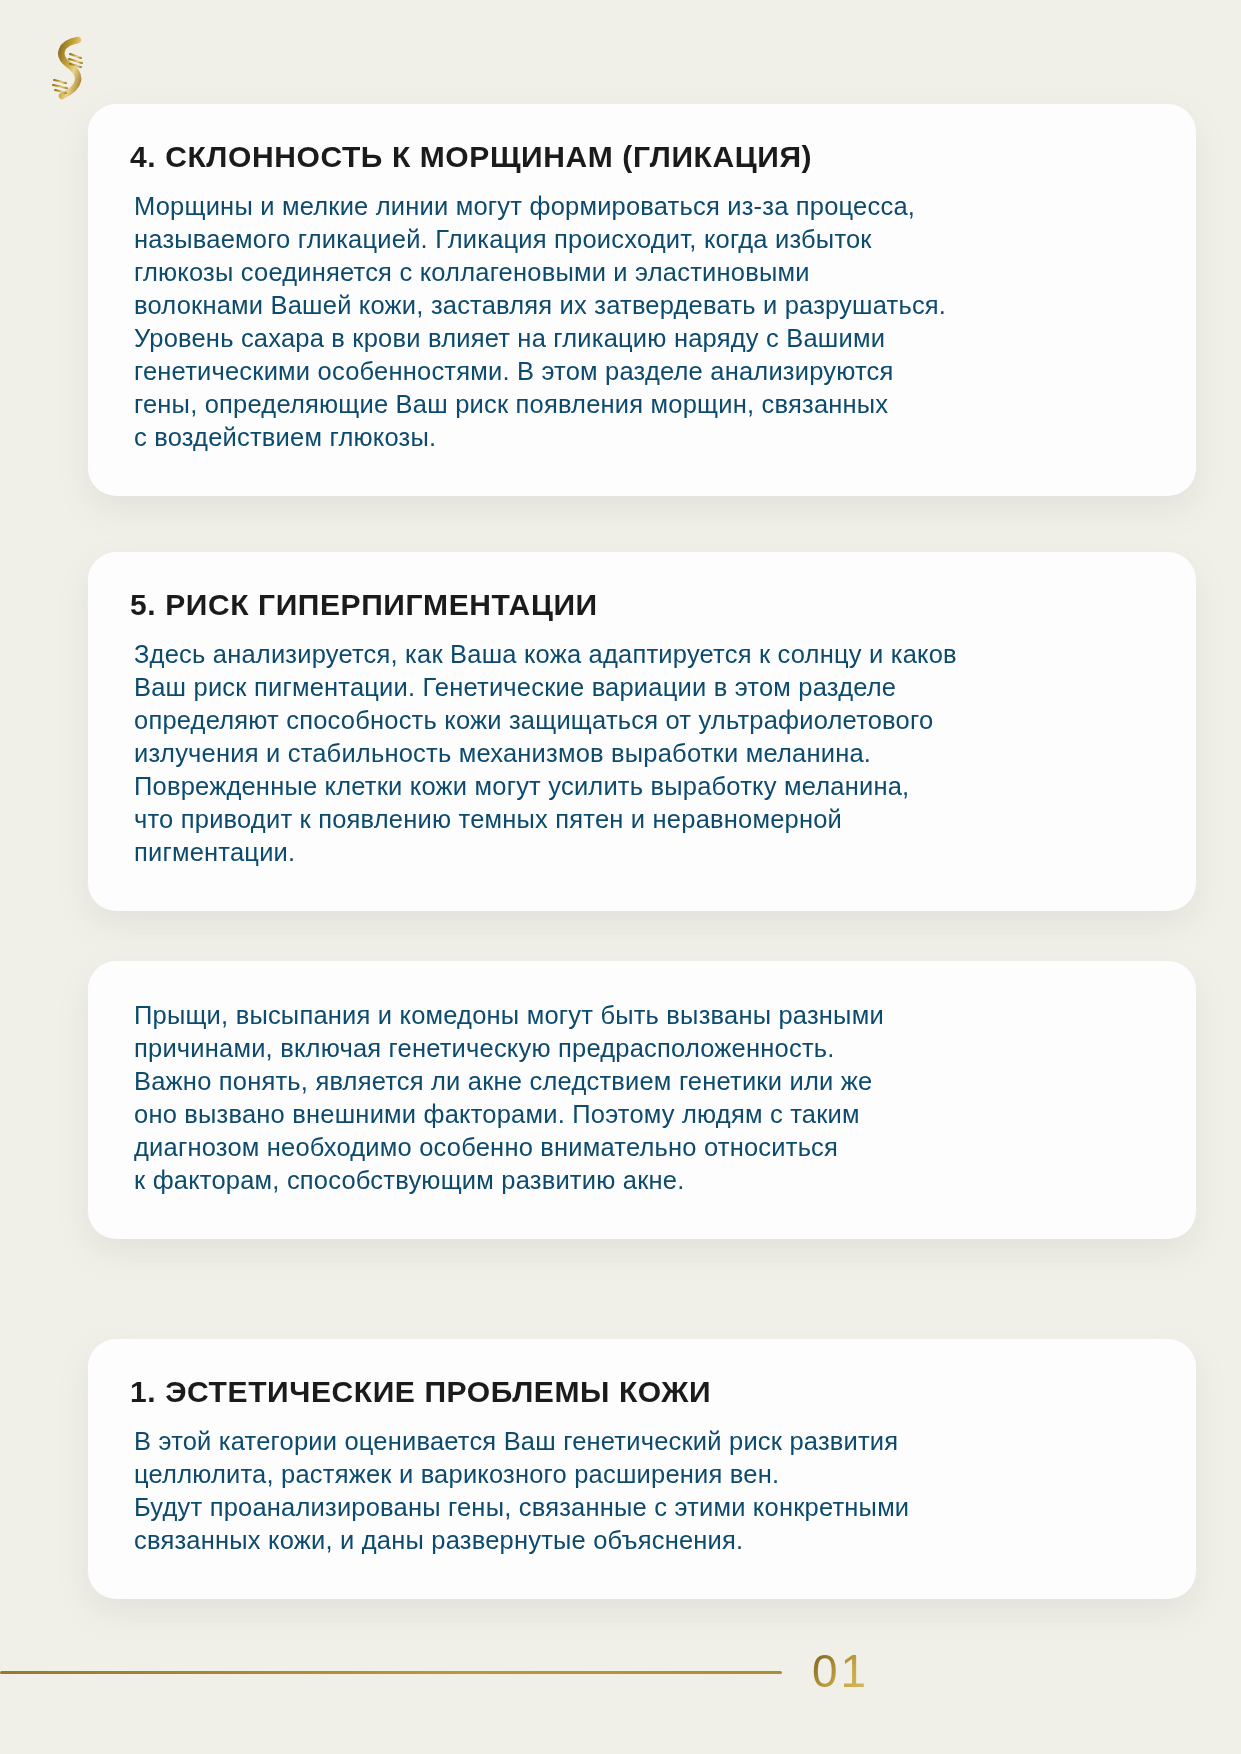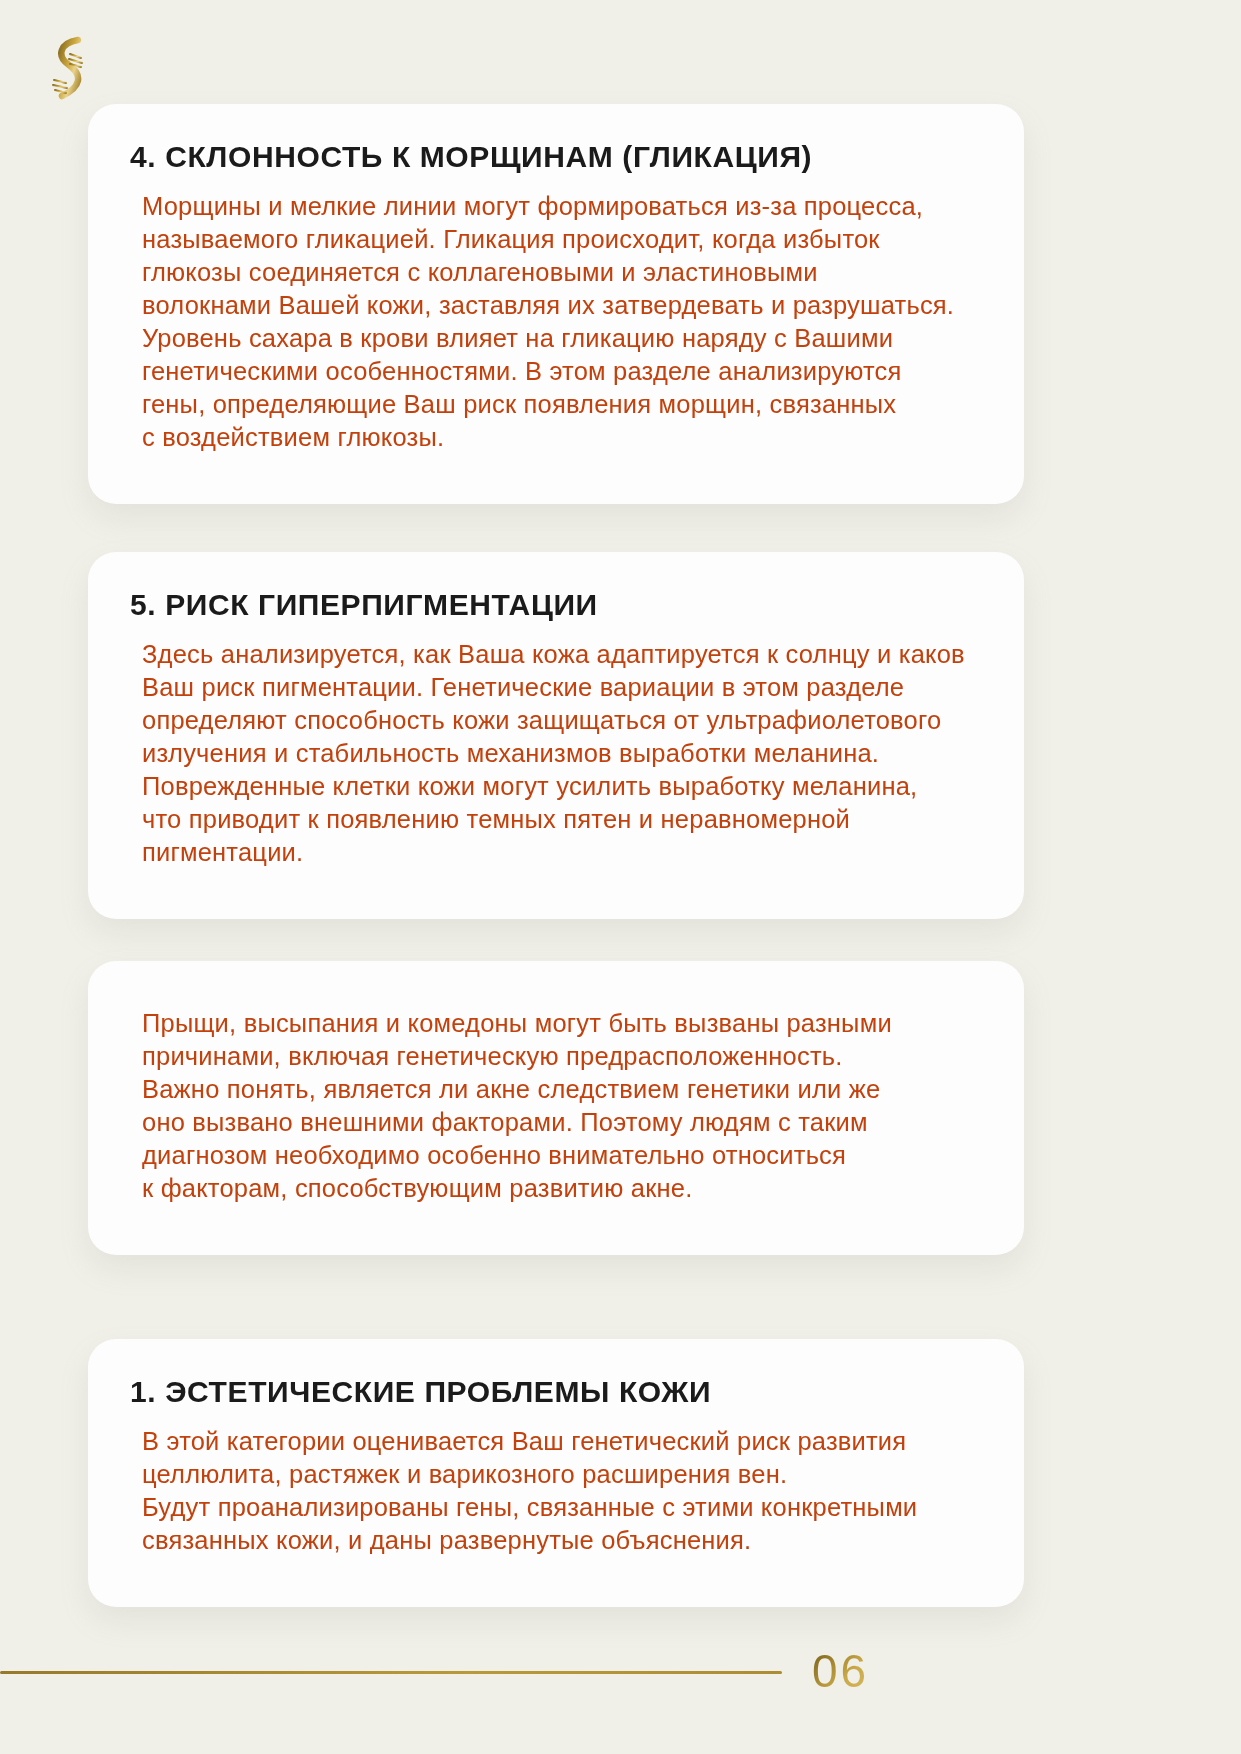--- a/index.html
+++ b/index.html
@@ -17,45 +17,45 @@
   .logo {
     position: absolute;
     left: 48px;
     top: 36px;
     width: 40px;
     height: 64px;
   }
   .card {
     position: absolute;
     left: 88px;
-    width: 936px;
+    width: 1108px;
     box-sizing: border-box;
     background: #fdfdfd;
     border-radius: 28px;
     padding: 34px 40px 38px 42px;
     box-shadow: 0 14px 30px rgba(150, 150, 135, 0.14);
   }
   .card--s4 { top: 104px; }
   .card--s5 { top: 552px; }
   .card--s6 { top: 961px; }
   .card--s7 { top: 1339px; }
   .card h2 {
     margin: 0 0 14px 0;
     font-size: 30px;
     line-height: 38px;
     font-weight: 700;
     letter-spacing: 0.6px;
     color: #1b1b1b;
   }
   .card p {
-    margin: 12px;
+    margin: 4px;
     font-size: 25.5px;
     line-height: 33px;
     letter-spacing: 0.2px;
-    color: #c2410c;
+    color: #0c4a6e;
     white-space: pre-line;
   }
   .footer-rule {
     position: absolute;
     left: 0;
     top: 1671px;
     width: 782px;
     height: 3px;
     background: linear-gradient(90deg, #97792a, #b99a3a 60%, #ac8d33);
     border-radius: 2px;
@@ -130,13 +130,13 @@
 
 <section class="card card--s7">
   <h2>1. ЭСТЕТИЧЕСКИЕ ПРОБЛЕМЫ КОЖИ</h2>
   <p>В этой категории оценивается Ваш генетический риск развития
 целлюлита, растяжек и варикозного расширения вен.
 Будут проанализированы гены, связанные с этими конкретными
 связанных кожи, и даны развернутые объяснения.</p>
 </section>
 
 <div class="footer-rule"></div>
-<div class="page-number">06</div>
+<div class="page-number">01</div>
 
 </body></html>

